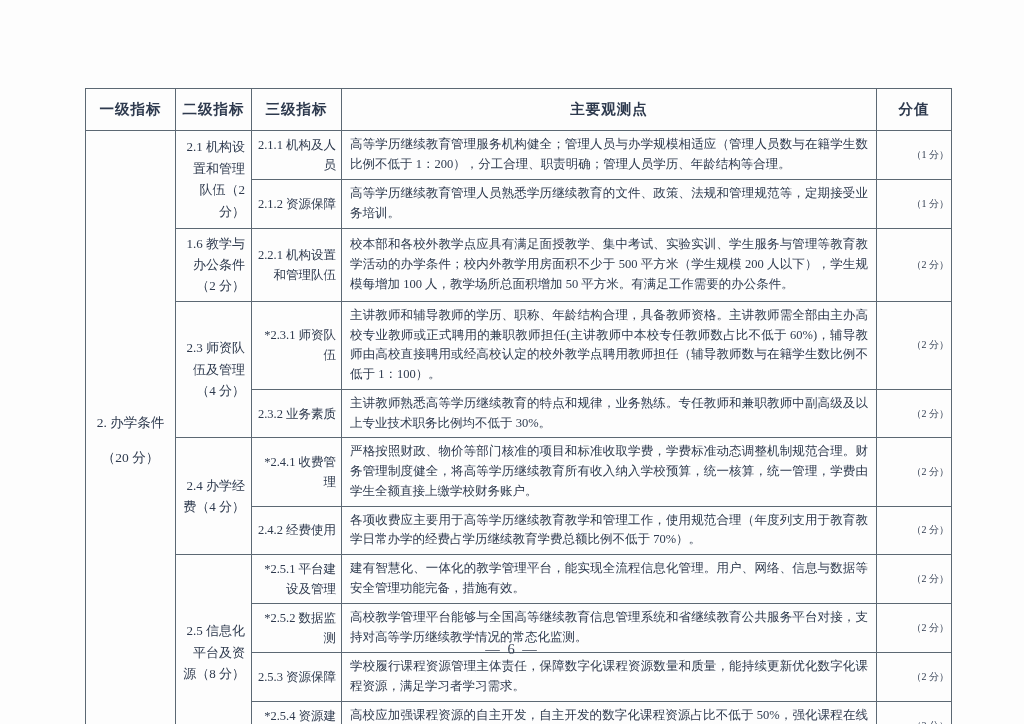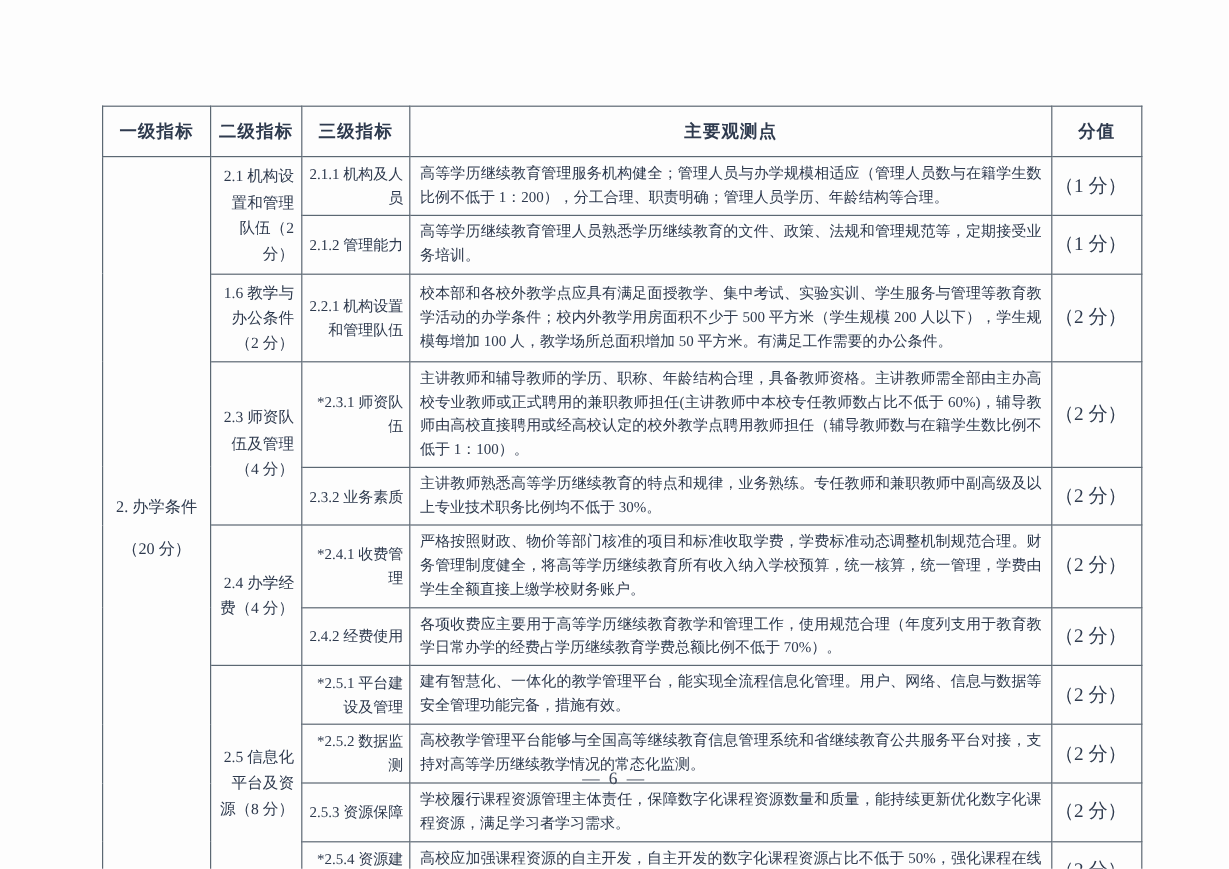--- a/index.html
+++ b/index.html
@@ -60,22 +60,22 @@
   }
   td.c-obs {
     text-align: justify;
     text-justify: inter-ideograph;
     font-size: 12.5px;
     padding: 4px 8px;
     line-height: 1.58;
     margin-top: 16px;
   }
   td.c-score {
-    text-align: left;
-    font-size: 16px;
+    text-align: right;
+    font-size: 10px;
     padding: 2px;
     white-space: nowrap;
   }
   
   tr.r1  td { height: 39px; }
   tr.r2  td { height: 40px; }
   tr.r3  td { height: 70px; }
   tr.r4  td { height: 65px; }
   tr.r5  td { height: 37px; }
   tr.r6  td { height: 60px; }
@@ -122,21 +122,21 @@
         <td class="c-l1" rowspan="11">
           <div>2. 办学条件</div>
           <div>（20 分）</div>
         </td>
         <td class="c-l2" rowspan="2">2.1 机构设置和管理队伍（2 分）</td>
         <td class="c-l3">2.1.1 机构及人员</td>
         <td class="c-obs">高等学历继续教育管理服务机构健全；管理人员与办学规模相适应（管理人员数与在籍学生数比例不低于 1：200），分工合理、职责明确；管理人员学历、年龄结构等合理。</td>
         <td class="c-score">（1 分）</td>
       </tr>
       <tr class="r2">
-        <td class="c-l3">2.1.2 管理能力</td>
+        <td class="c-l3">2.1.2 资源保障</td>
         <td class="c-obs">高等学历继续教育管理人员熟悉学历继续教育的文件、政策、法规和管理规范等，定期接受业务培训。</td>
         <td class="c-score">（1 分）</td>
       </tr>
       <tr class="r3">
         <td class="c-l2">1.6 教学与办公条件（2 分）</td>
         <td class="c-l3">2.2.1 机构设置和管理队伍</td>
         <td class="c-obs">校本部和各校外教学点应具有满足面授教学、集中考试、实验实训、学生服务与管理等教育教学活动的办学条件；校内外教学用房面积不少于 500 平方米（学生规模 200 人以下），学生规模每增加 100 人，教学场所总面积增加 50 平方米。有满足工作需要的办公条件。</td>
         <td class="c-score">（2 分）</td>
       </tr>
       <tr class="r4">

